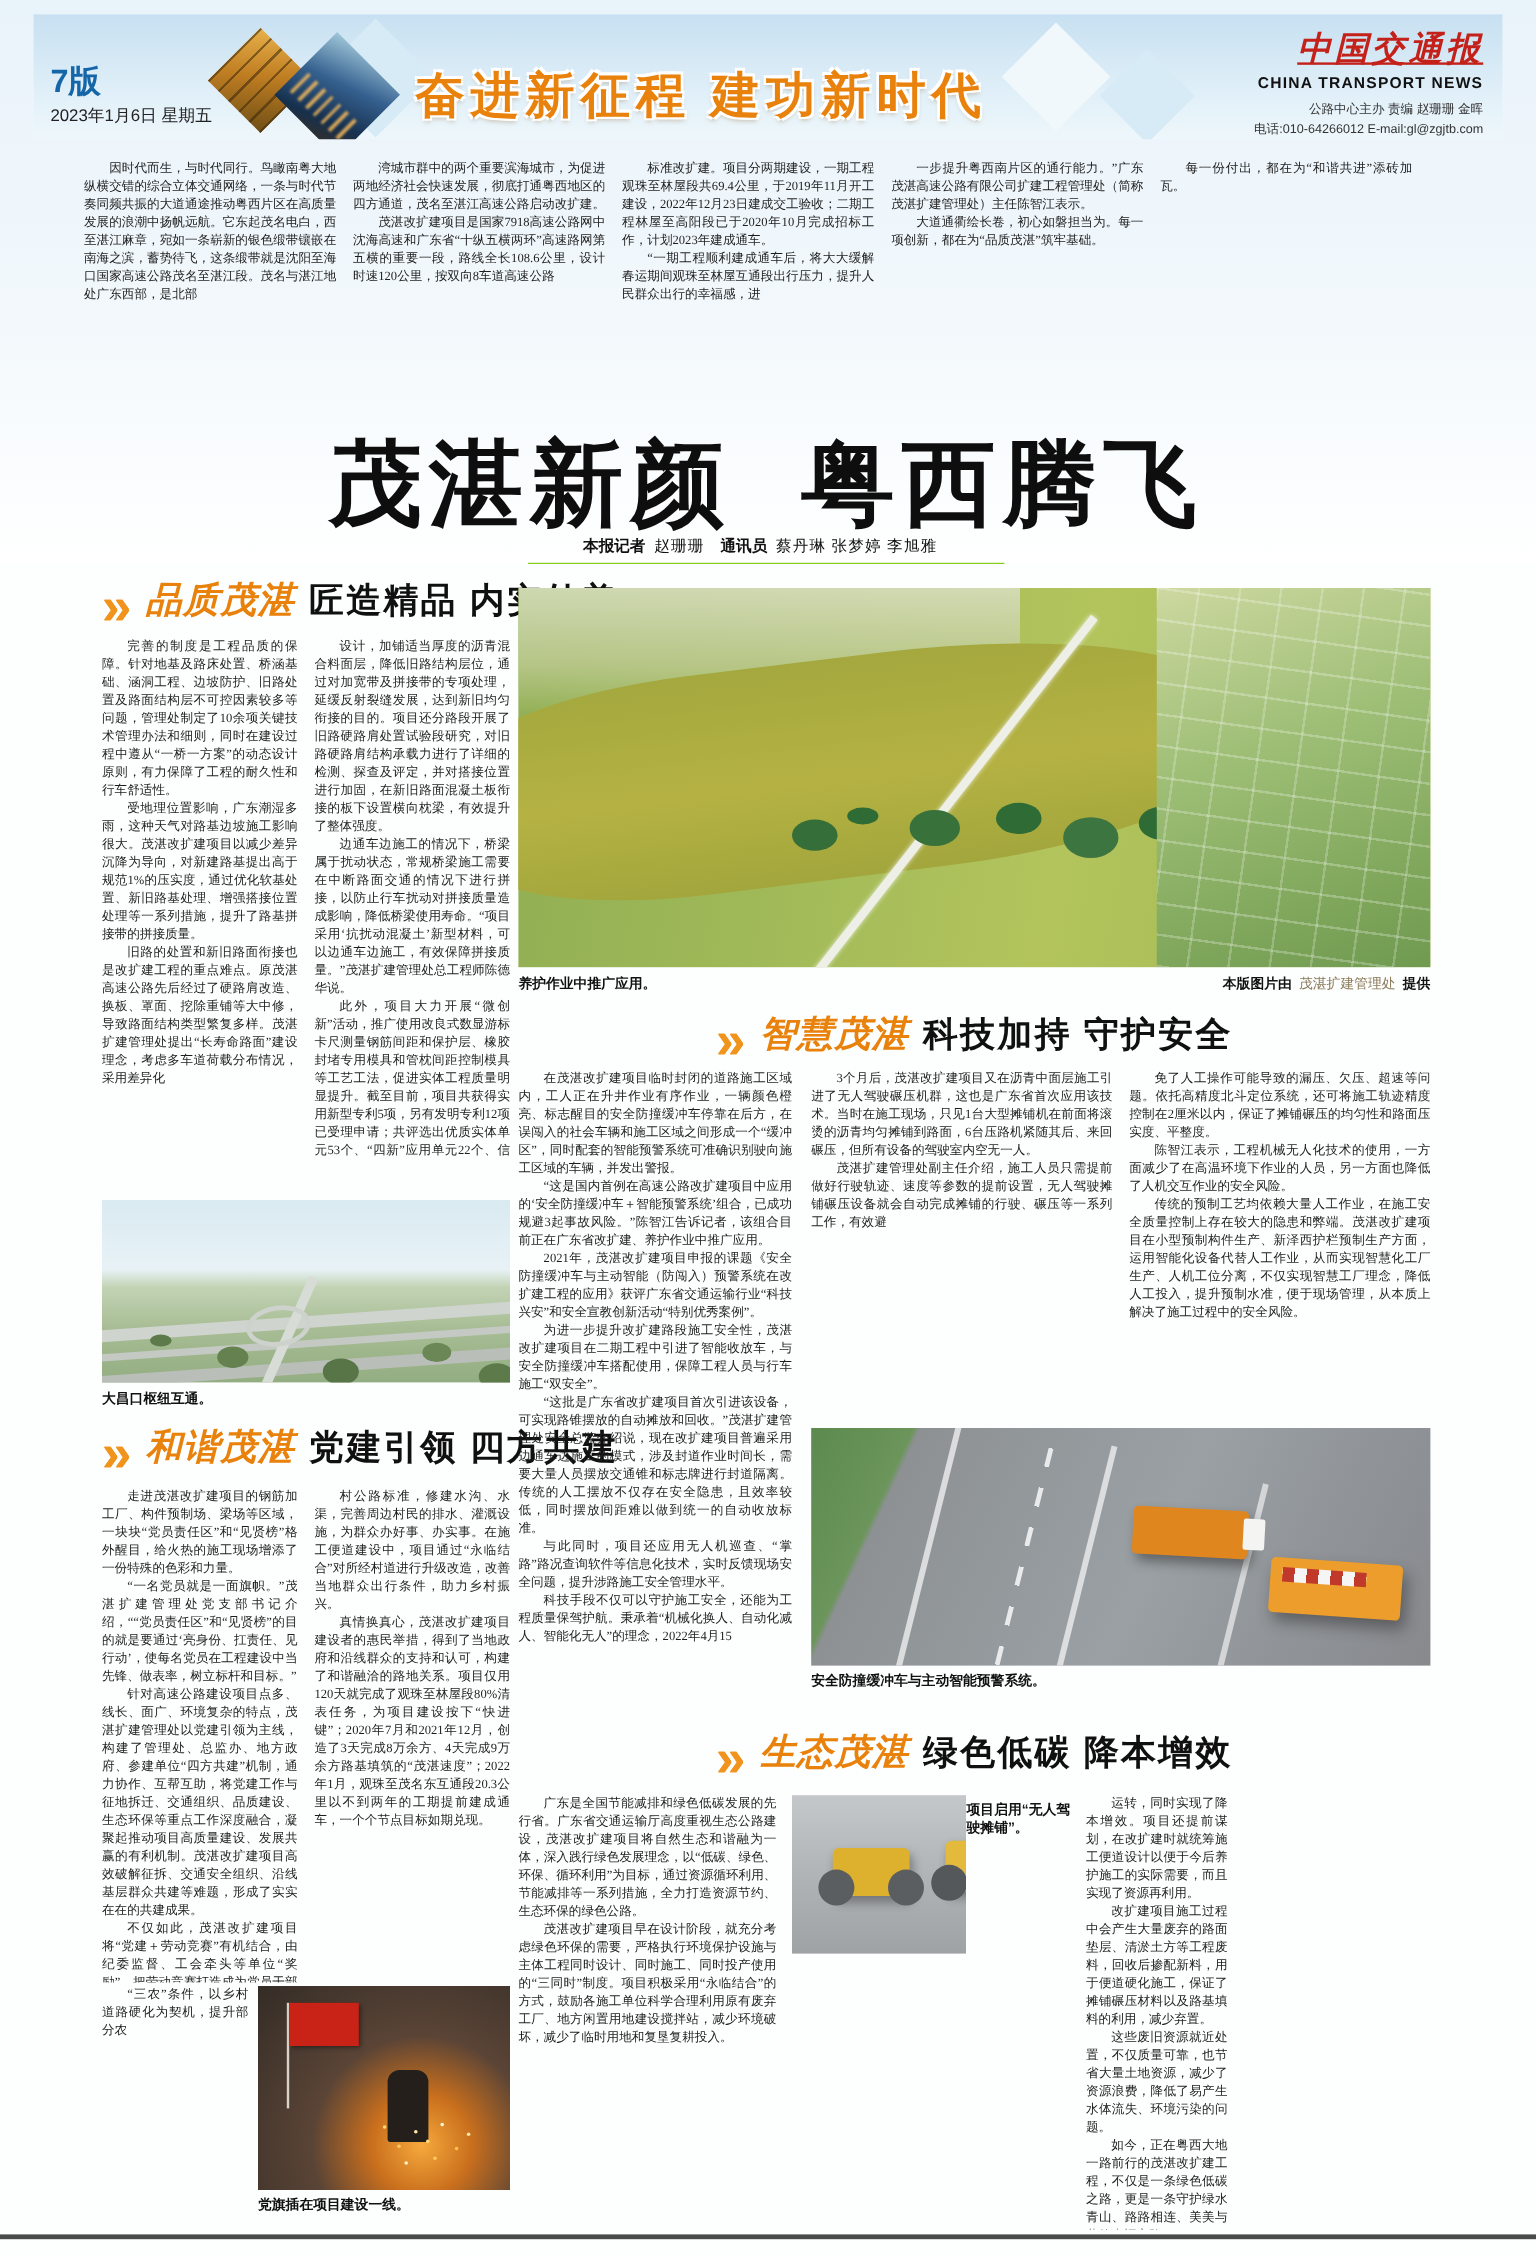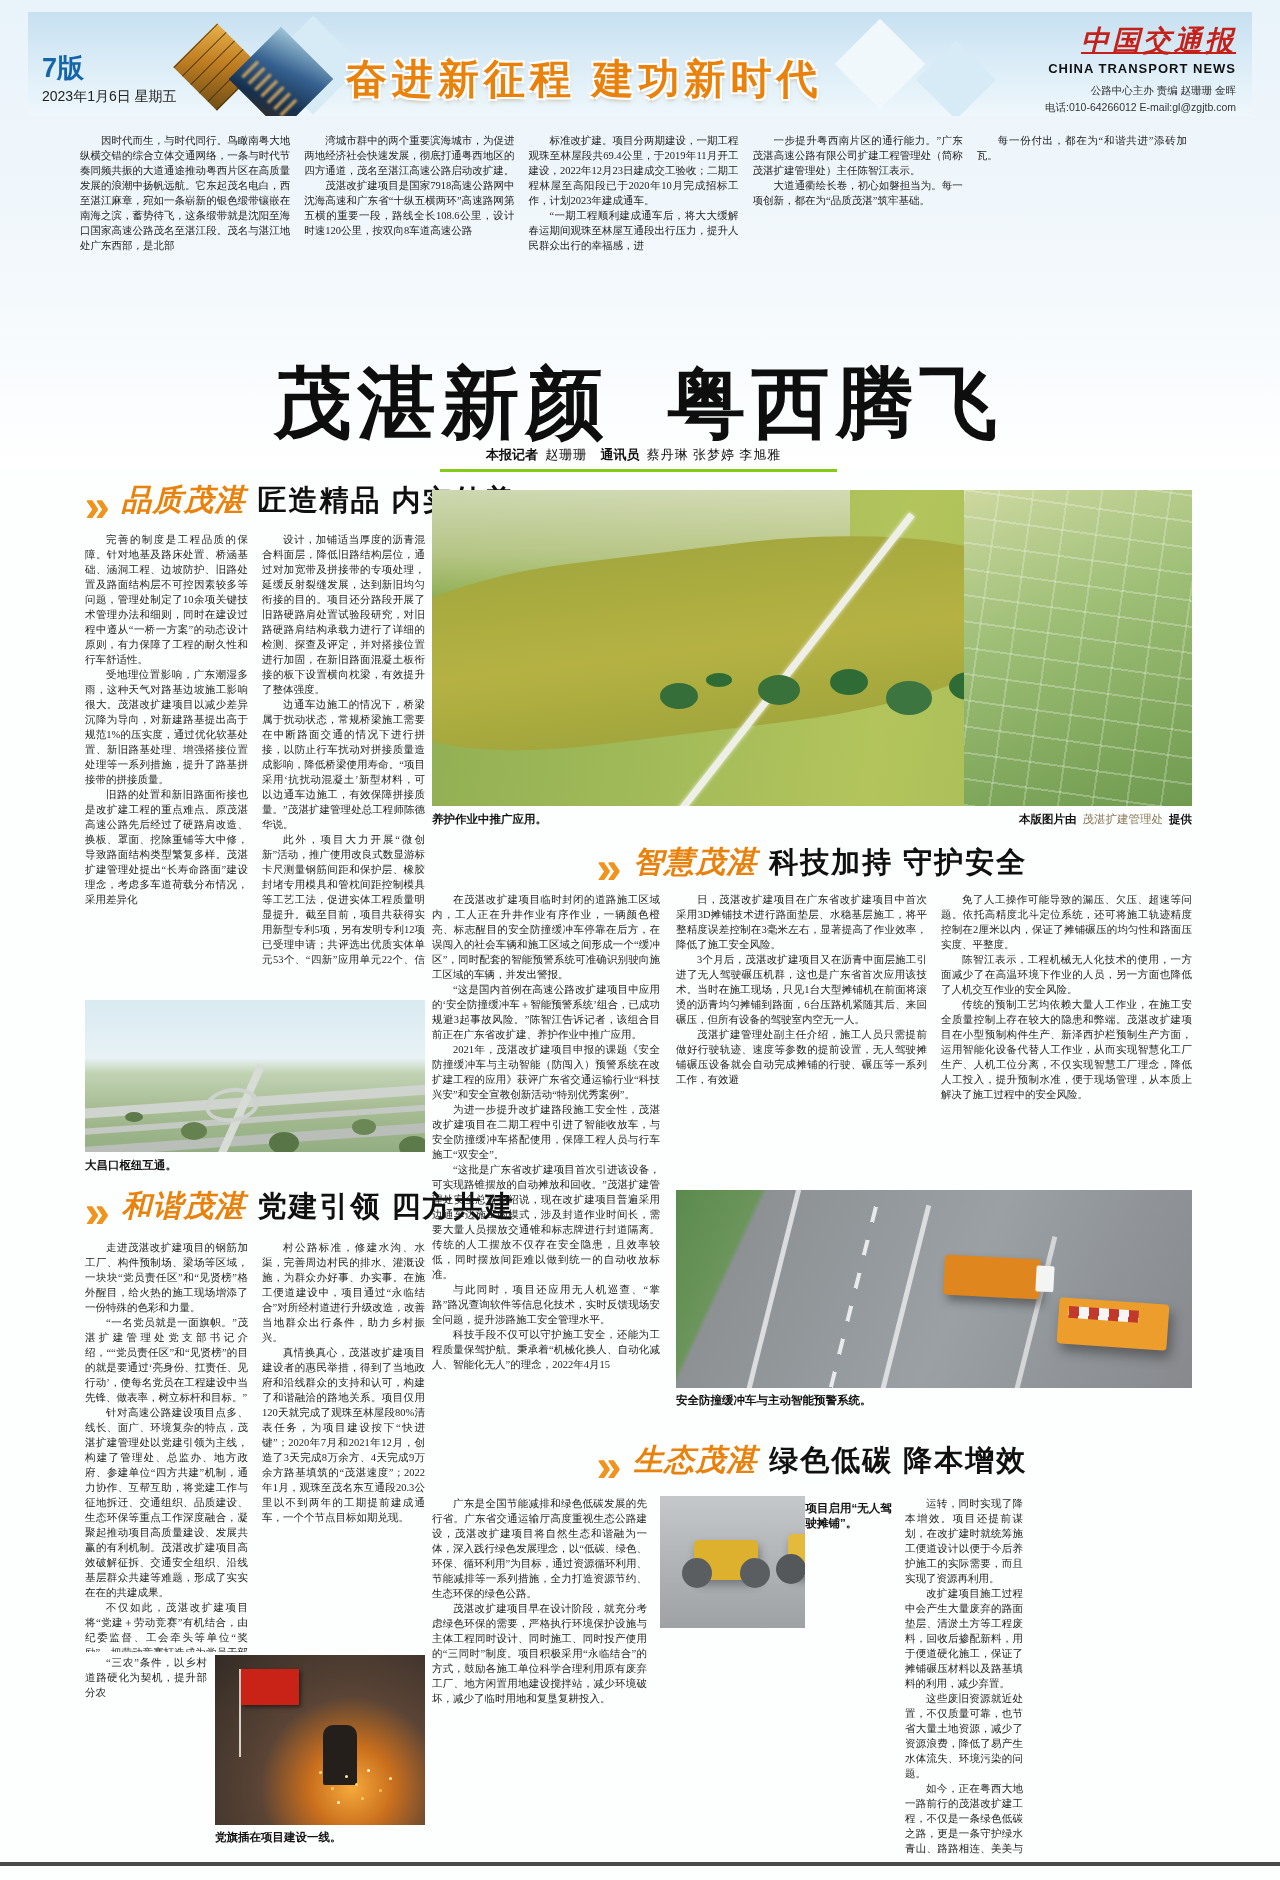--- a/index.html
+++ b/index.html
@@ -32,34 +32,34 @@
     text-shadow:-2px -2px 0 #fff,2px -2px 0 #fff,-2px 2px 0 #fff,2px 2px 0 #fff,0 3px 4px rgba(120,70,0,.35); }
   .masthead-box { position:absolute; right:16px; top:10px; width:330px; text-align:right; }
   .masthead-cn { font-family:"Liberation Serif",serif; font-style:italic; font-weight:900;
     font-size:28px; color:#c3211a; letter-spacing:3px;text-decoration:underline; }
   .masthead-en { font-family:"Liberation Sans",sans-serif; font-weight:700; font-size:13px;
     color:#111; letter-spacing:1px; margin-top:1px; }
   .masthead-sub { font-family:"Liberation Sans",sans-serif; font-size:10.5px; color:#333; margin-top:8px; }
   .masthead-sub2 { font-family:"Liberation Sans",sans-serif; font-size:10.5px; color:#333; margin-top:3px; }
 
   
-  .intro { position:absolute; left:80px; top:133px; width:1107px; height:222px;
+  .intro { position:absolute; left:70px; top:133px; width:1107px; height:222px;
     display:flex; gap:14px; }
   .intro .col { flex:1; overflow:hidden; }
 
   p.para { text-indent:2em; text-align:justify; font-size:10.5px; line-height:15px; color:#1d1d1d; }
 
   
   .headline { position:absolute; left:85px; top:352px; width:1107px; text-align:center;
     font-family:"Liberation Sans",sans-serif; font-weight:900; font-size:78px; color:#0e0e0e;
     letter-spacing:6px; white-space:nowrap; }
   .headline .gap { display:inline-block; width:58px; }
   .byline { position:absolute; left:85px; top:446px; width:1107px; text-align:center;
     font-size:13px; color:#111; }
-  .byline .inner { display:inline-block; padding:0 46px 5px 46px; border-bottom:3px solid #84cc16;text-align:right; }
+  .byline .inner { display:inline-block; padding:0 46px 5px 46px; border-bottom:1px solid #84cc16;text-align:right; }
   .byline b { font-family:"Liberation Sans",sans-serif; }
   .byline .names { letter-spacing:1px; margin:0 10px 0 4px; }
 
   
   .sec-head { display:flex; align-items:flex-end; gap:12px; white-space:nowrap; }
   .sec-head .chev { color:#f0941e; font-family:"Liberation Sans",sans-serif; font-weight:900;
     font-size:44px; line-height:30px; letter-spacing:-6px; padding-right:6px;
     text-shadow:0 0 0 #f0941e; }
   .sec-head .tag { font-family:"Liberation Serif",serif; font-style:italic; font-weight:900;
     font-size:30px; color:#e8820c; letter-spacing:1px; }
@@ -315,21 +315,20 @@
         <p class="para">“这是国内首例在高速公路改扩建项目中应用的‘安全防撞缓冲车＋智能预警系统’组合，已成功规避3起事故风险。”陈智江告诉记者，该组合目前正在广东省改扩建、养护作业中推广应用。</p>
         <p class="para">2021年，茂湛改扩建项目申报的课题《安全防撞缓冲车与主动智能（防闯入）预警系统在改扩建工程的应用》获评广东省交通运输行业“科技兴安”和安全宣教创新活动“特别优秀案例”。</p>
         <p class="para">为进一步提升改扩建路段施工安全性，茂湛改扩建项目在二期工程中引进了智能收放车，与安全防撞缓冲车搭配使用，保障工程人员与行车施工“双安全”。</p>
         <p class="para">“这批是广东省改扩建项目首次引进该设备，可实现路锥摆放的自动摊放和回收。”茂湛扩建管理处安全总监介绍说，现在改扩建项目普遍采用边通车边施工的模式，涉及封道作业时间长，需要大量人员摆放交通锥和标志牌进行封道隔离。传统的人工摆放不仅存在安全隐患，且效率较低，同时摆放间距难以做到统一的自动收放标准。</p>
         <p class="para">与此同时，项目还应用无人机巡查、“掌路”路况查询软件等信息化技术，实时反馈现场安全问题，提升涉路施工安全管理水平。</p>
         <p class="para">科技手段不仅可以守护施工安全，还能为工程质量保驾护航。秉承着“机械化换人、自动化减人、智能化无人”的理念，2022年4月15</p>
       </div>
     <div class="zh-right">
       <div class="two-cols">
         <div class="col">
-            <p class="para">日，茂湛改扩建项目在广东省改扩建项目中首次采用3D摊铺技术进行路面垫层、水稳基层施工，将平整精度误差控制在3毫米左右，显著提高了作业效率，降低了施工安全风险。</p>
             <p class="para">3个月后，茂湛改扩建项目又在沥青中面层施工引进了无人驾驶碾压机群，这也是广东省首次应用该技术。当时在施工现场，只见1台大型摊铺机在前面将滚烫的沥青均匀摊铺到路面，6台压路机紧随其后、来回碾压，但所有设备的驾驶室内空无一人。</p>
             <p class="para">茂湛扩建管理处副主任介绍，施工人员只需提前做好行驶轨迹、速度等参数的提前设置，无人驾驶摊铺碾压设备就会自动完成摊铺的行驶、碾压等一系列工作，有效避</p>
           </div>
         <div class="col">
             <p class="para">免了人工操作可能导致的漏压、欠压、超速等问题。依托高精度北斗定位系统，还可将施工轨迹精度控制在2厘米以内，保证了摊铺碾压的均匀性和路面压实度、平整度。</p>
             <p class="para">陈智江表示，工程机械无人化技术的使用，一方面减少了在高温环境下作业的人员，另一方面也降低了人机交互作业的安全风险。</p>
             <p class="para">传统的预制工艺均依赖大量人工作业，在施工安全质量控制上存在较大的隐患和弊端。茂湛改扩建项目在小型预制构件生产、新泽西护栏预制生产方面，运用智能化设备代替人工作业，从而实现智慧化工厂生产、人机工位分离，不仅实现智慧工厂理念，降低人工投入，提升预制水准，便于现场管理，从本质上解决了施工过程中的安全风险。</p>
           </div>
       </div>
       <div class="photo photo-road">

